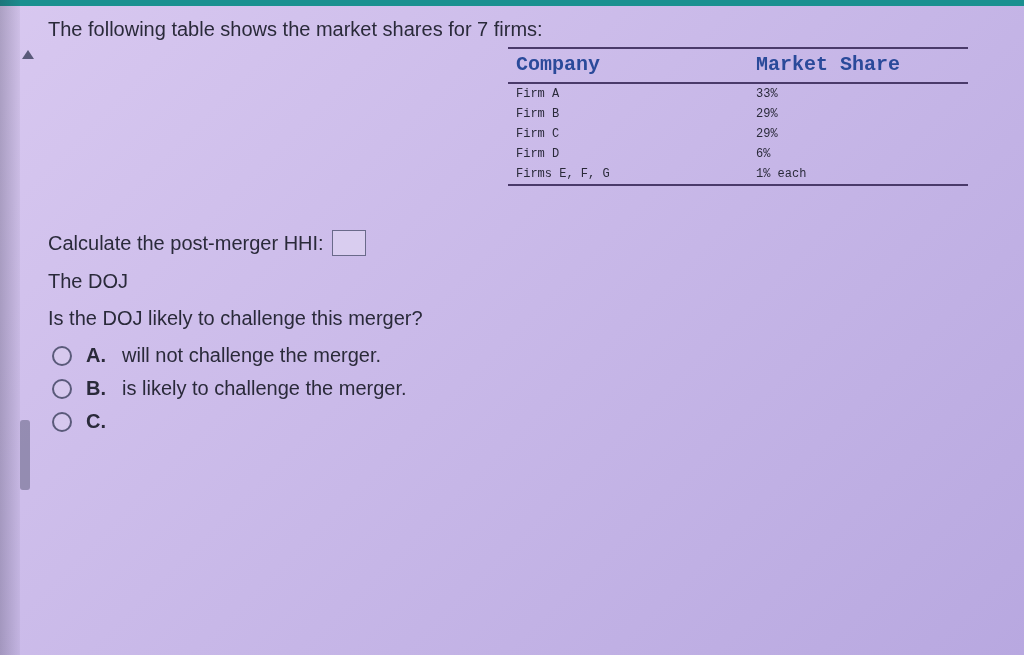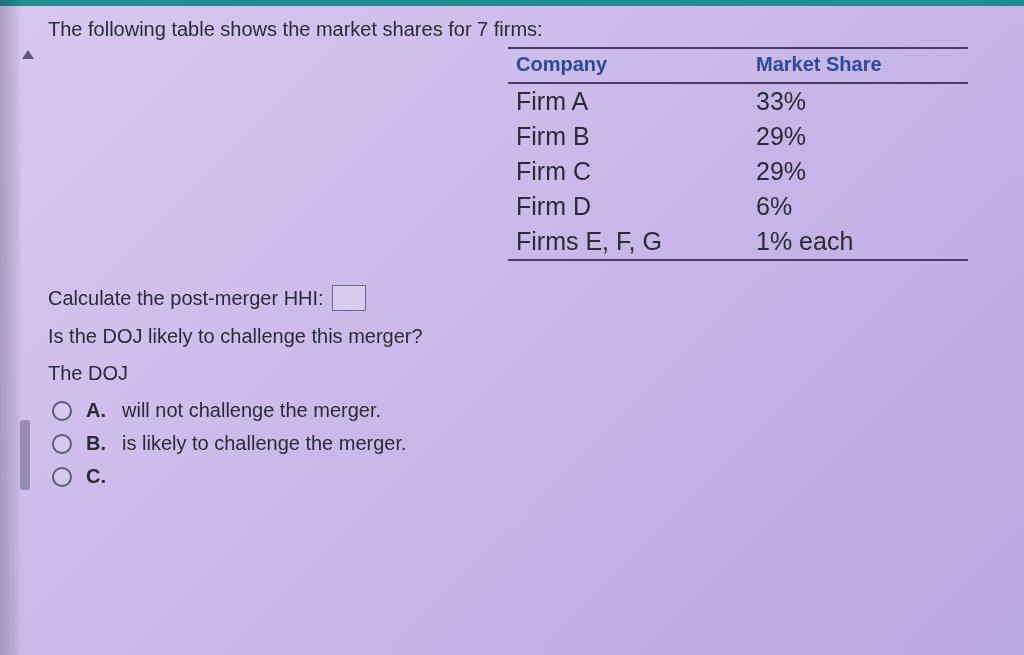--- a/index.html
+++ b/index.html
@@ -19,42 +19,43 @@
     background: #1a9090;
   }
   .content {
     padding: 18px 28px 18px 48px;
   }
   .intro {
     margin-bottom: 6px;
   }
   .table-wrap {
     margin-left: 460px;
-    margin-bottom: 24px;
+    margin-bottom: 44px;
+    font-family: Liberation Mono, monospace;
   }
   table {
     border-collapse: collapse;
     width: 460px;
   }
   th {
     text-align: left;
     color: #2a4a9a;
     font-weight: bold;
     padding: 4px 8px 6px 8px;
     border-top: 2px solid #4a3a6a;
     border-bottom: 2px solid #4a3a6a;
     font-size: 20px;
   }
   th.share, td.share {
     text-align: left;
     width: 220px;
   }
   td {
     padding: 3px 8px;
-    font-size: 25px;
+    font-size: 12px;
   }
   tr.last td {
     border-bottom: 2px solid #4a3a6a;
   }
   .line {
     margin: 14px 0;
     display: flex;
     align-items: center;
     gap: 8px;
     flex-wrap: wrap;
@@ -158,23 +159,23 @@
     </table>
   </div>
 
 
 
   <div class="line">
     <span>Calculate the post-merger HHI:</span>
     <span class="inputbox"></span>
   </div>
 
+  <p class="line">The DOJ</p>
+
   <p class="line">Is the DOJ likely to challenge this merger?</p>
-
-  <p class="line">The DOJ</p>
 
   <div class="mc-wrap">
     <div class="mc">
       <span class="radio"></span>
       <span class="letter">A.</span>
       <span>will not challenge the merger.</span>
     </div>
     <div class="mc">
       <span class="radio"></span>
       <span class="letter">B.</span>

